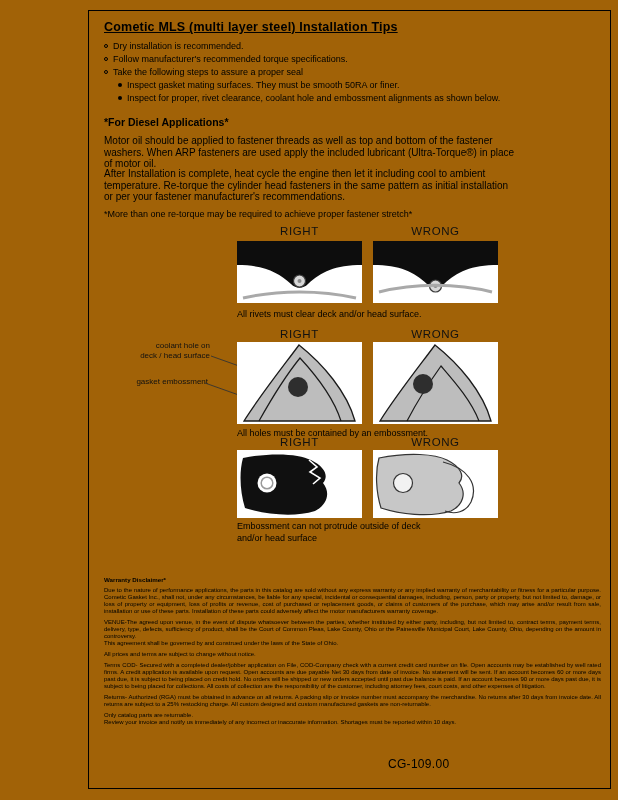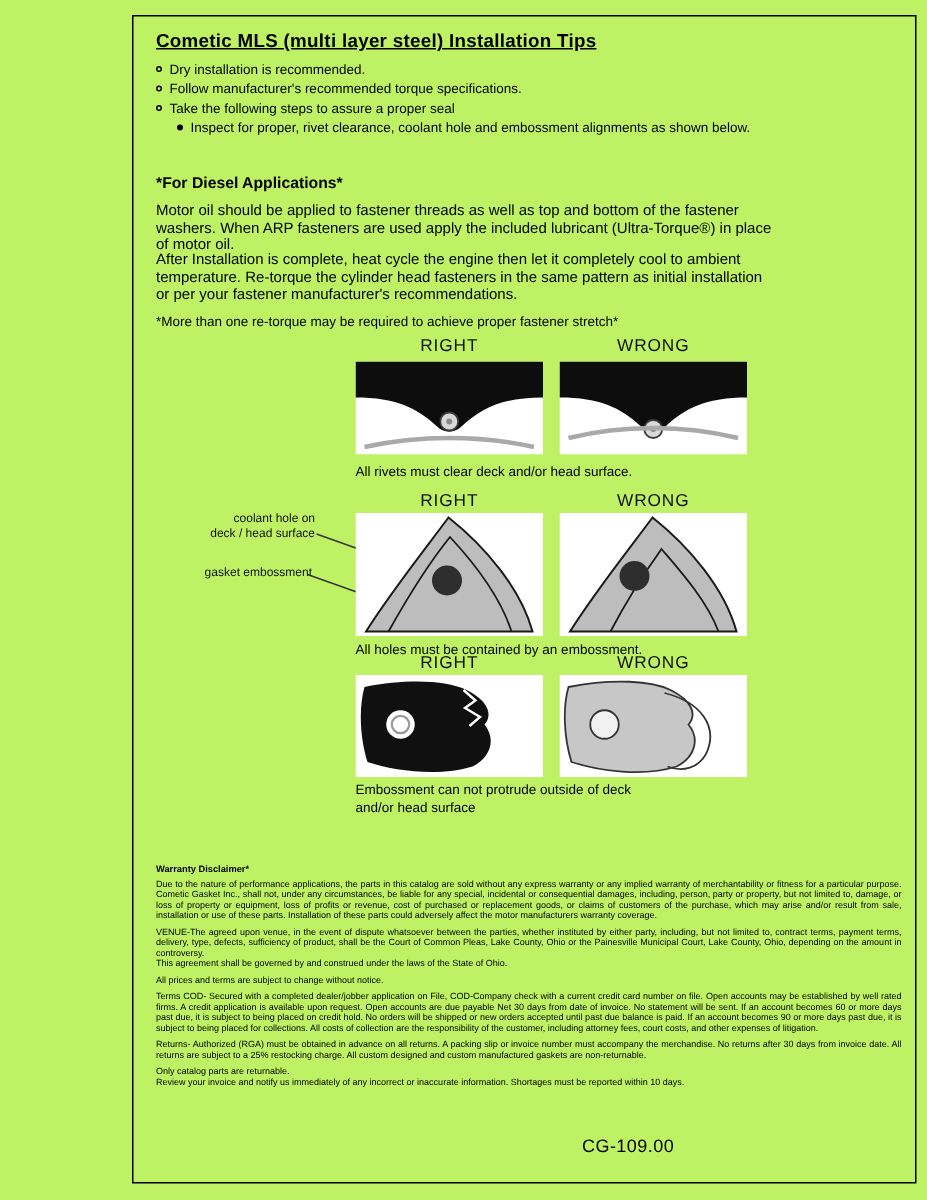--- a/index.html
+++ b/index.html
@@ -5,21 +5,21 @@
   * { margin:0; padding:0; box-sizing:border-box; }
   html,body { width:618px; height:800px; }
   body {
     background:#ffffff;
     font-family:"Liberation Sans", sans-serif;
     color:#000;
     position:relative;
     overflow:hidden;
   }
   .abs { position:absolute; }
-  .page { position:absolute; inset:0; background:#bef264; }
+  .page { position:absolute; inset:0; background:#a16207; }
   .frame {
     left:88px; top:10px; width:523px; height:779px;
     border:1.6px solid #000;
   }
   .title {
     left:104px; top:20px;
     font-size:12.5px; font-weight:bold; text-decoration:underline;
     letter-spacing:0.2px;
   }
   .body-text { font-size:9px; line-height:13px; }
@@ -68,27 +68,31 @@
     <div class="b-row">
       <span class="b-circle"></span>
       <span>Follow manufacturer's recommended torque specifications.</span>
     </div>
     <div class="b-row">
       <span class="b-circle"></span>
       <span>Take the following steps to assure a proper seal</span>
     </div>
     <div class="b-row sub">
       <span class="b-dot"></span>
+      <span>Inspect gasket mating surfaces.  They must be smooth 50RA or finer.</span>
+    </div>
+    <div class="b-row sub">
+      <span class="b-dot"></span>
       <span>Inspect for proper, rivet clearance, coolant hole and embossment alignments as shown below.</span>
     </div>
   </div>
 
   <div class="abs diesel-h">*For Diesel Applications*</div>
   <div class="abs para p1">Motor oil should be applied to fastener threads as well as top and bottom of the fastener washers. When ARP fasteners are used apply the included lubricant (Ultra-Torque®) in place of motor oil.</div>
-  <div class="abs para p2">After Installation is complete, heat cycle the engine then let it completely cool to ambient temperature. Re-torque the cylinder head fasteners in the same pattern as initial installation or per your fastener manufacturer's recommendations.</div>
+  <div class="abs para p2">After Installation is complete, heat cycle the engine then let it including cool to ambient temperature. Re-torque the cylinder head fasteners in the same pattern as initial installation or per your fastener manufacturer's recommendations.</div>
   <div class="abs note">*More than one re-torque may be required to achieve proper fastener stretch*</div>
 
   <div class="abs dlabel" style="left:237px; top:225px;">RIGHT</div>
   <div class="abs dlabel" style="left:373px; top:225px;">WRONG</div>
 
   <div class="abs panel" style="left:237px; top:241px;">
     <svg width="125" height="62" viewBox="0 0 125 62">
       <rect width="125" height="62" fill="#ffffff"></rect>
       <path d="M0,0 H125 V24 C98,24 84,31 71,43 C66,48 59,48 54,43 C41,31 27,24 0,24 Z" fill="#0d0d0d"></path>
       <path d="M6,57 C42,49 83,49 119,57" stroke="#a9a9a9" stroke-width="3" fill="none"></path>

